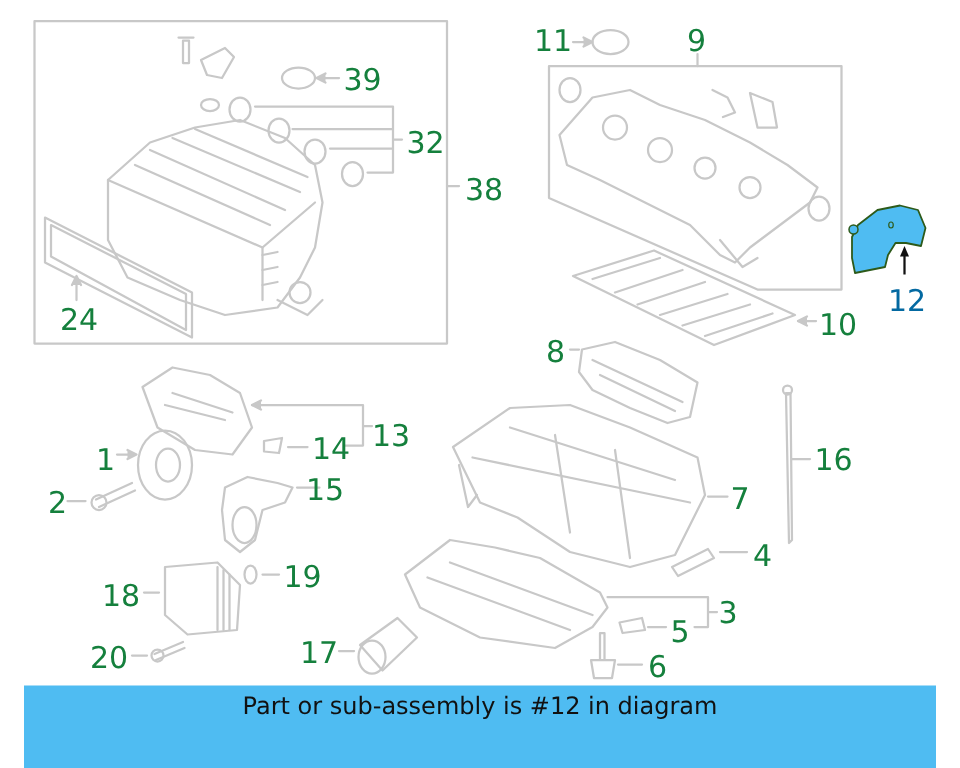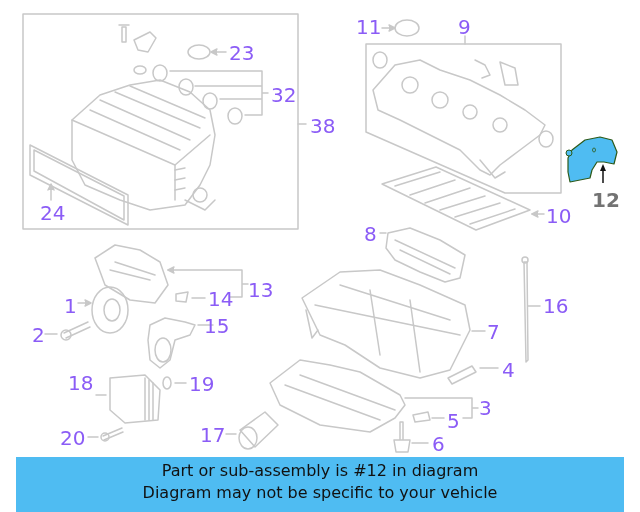--- a/index.html
+++ b/index.html
@@ -1,19 +1,19 @@
 <!DOCTYPE html>
 <html><head>
 <meta charset="utf-8">
 <style>
   html, body { margin:0; padding:0; background:#ffffff; }
   body { width:640px; height:512px; position:relative; overflow:hidden; font-family:"DejaVu Sans", sans-serif; }
   #diagram { position:absolute; left:0; top:0; width:640px; height:512px; }
-  .lbl { position:absolute; font-size:20px; color:#8b5cf6; line-height:1; white-space:nowrap; }
-  .lbl.hl { color:#737373;font-weight:bold; }
+  .lbl { position:absolute; font-size:20px; color:#15803d; line-height:1; white-space:nowrap; }
+  .lbl.hl { color:#0369a1; }
   #banner { position:absolute; left:16px; top:457px; width:608px; height:64px; background:#4fbcf2; text-align:center; }
   #banner .line { font-size:16px; line-height:22px; color:#111111; }
   #banner .l1 { padding-top:3px; }
 </style>
 </head>
 <body>
 
 <div id="diagram">
   <svg width="640" height="512" viewBox="0 0 640 512" style="position:absolute;left:0;top:0">
     <g fill="none" stroke="#c8c8c8" stroke-width="1.5" stroke-linejoin="round" stroke-linecap="round">
@@ -152,25 +152,24 @@
   <span class="lbl" style="left:364px;top:224px">8</span>
   <span class="lbl" style="left:458px;top:17px">9</span>
   <span class="lbl" style="left:546px;top:206px">10</span>
   <span class="lbl" style="left:356px;top:17px">11</span>
   <span class="lbl hl" style="left:592px;top:190px">12</span>
   <span class="lbl" style="left:248px;top:280px">13</span>
   <span class="lbl" style="left:208px;top:289px">14</span>
   <span class="lbl" style="left:204px;top:316px">15</span>
   <span class="lbl" style="left:543px;top:296px">16</span>
   <span class="lbl" style="left:200px;top:425px">17</span>
-  <span class="lbl" style="left:68px;top:373px">18</span>
+  <span class="lbl" style="left:68px;top:387px">18</span>
   <span class="lbl" style="left:189px;top:374px">19</span>
   <span class="lbl" style="left:60px;top:428px">20</span>
   <span class="lbl" style="left:310px;top:116px">38</span>
   <span class="lbl" style="left:271px;top:85px">32</span>
-  <span class="lbl" style="left:229px;top:43px">23</span>
+  <span class="lbl" style="left:229px;top:43px">39</span>
   <span class="lbl" style="left:40px;top:203px">24</span>
 </div>
 
 <div id="banner">
   <div class="line l1">Part or sub-assembly is #12 in diagram</div>
-  <div class="line">Diagram may not be specific to your vehicle</div>
 </div>
 
 </body></html>

